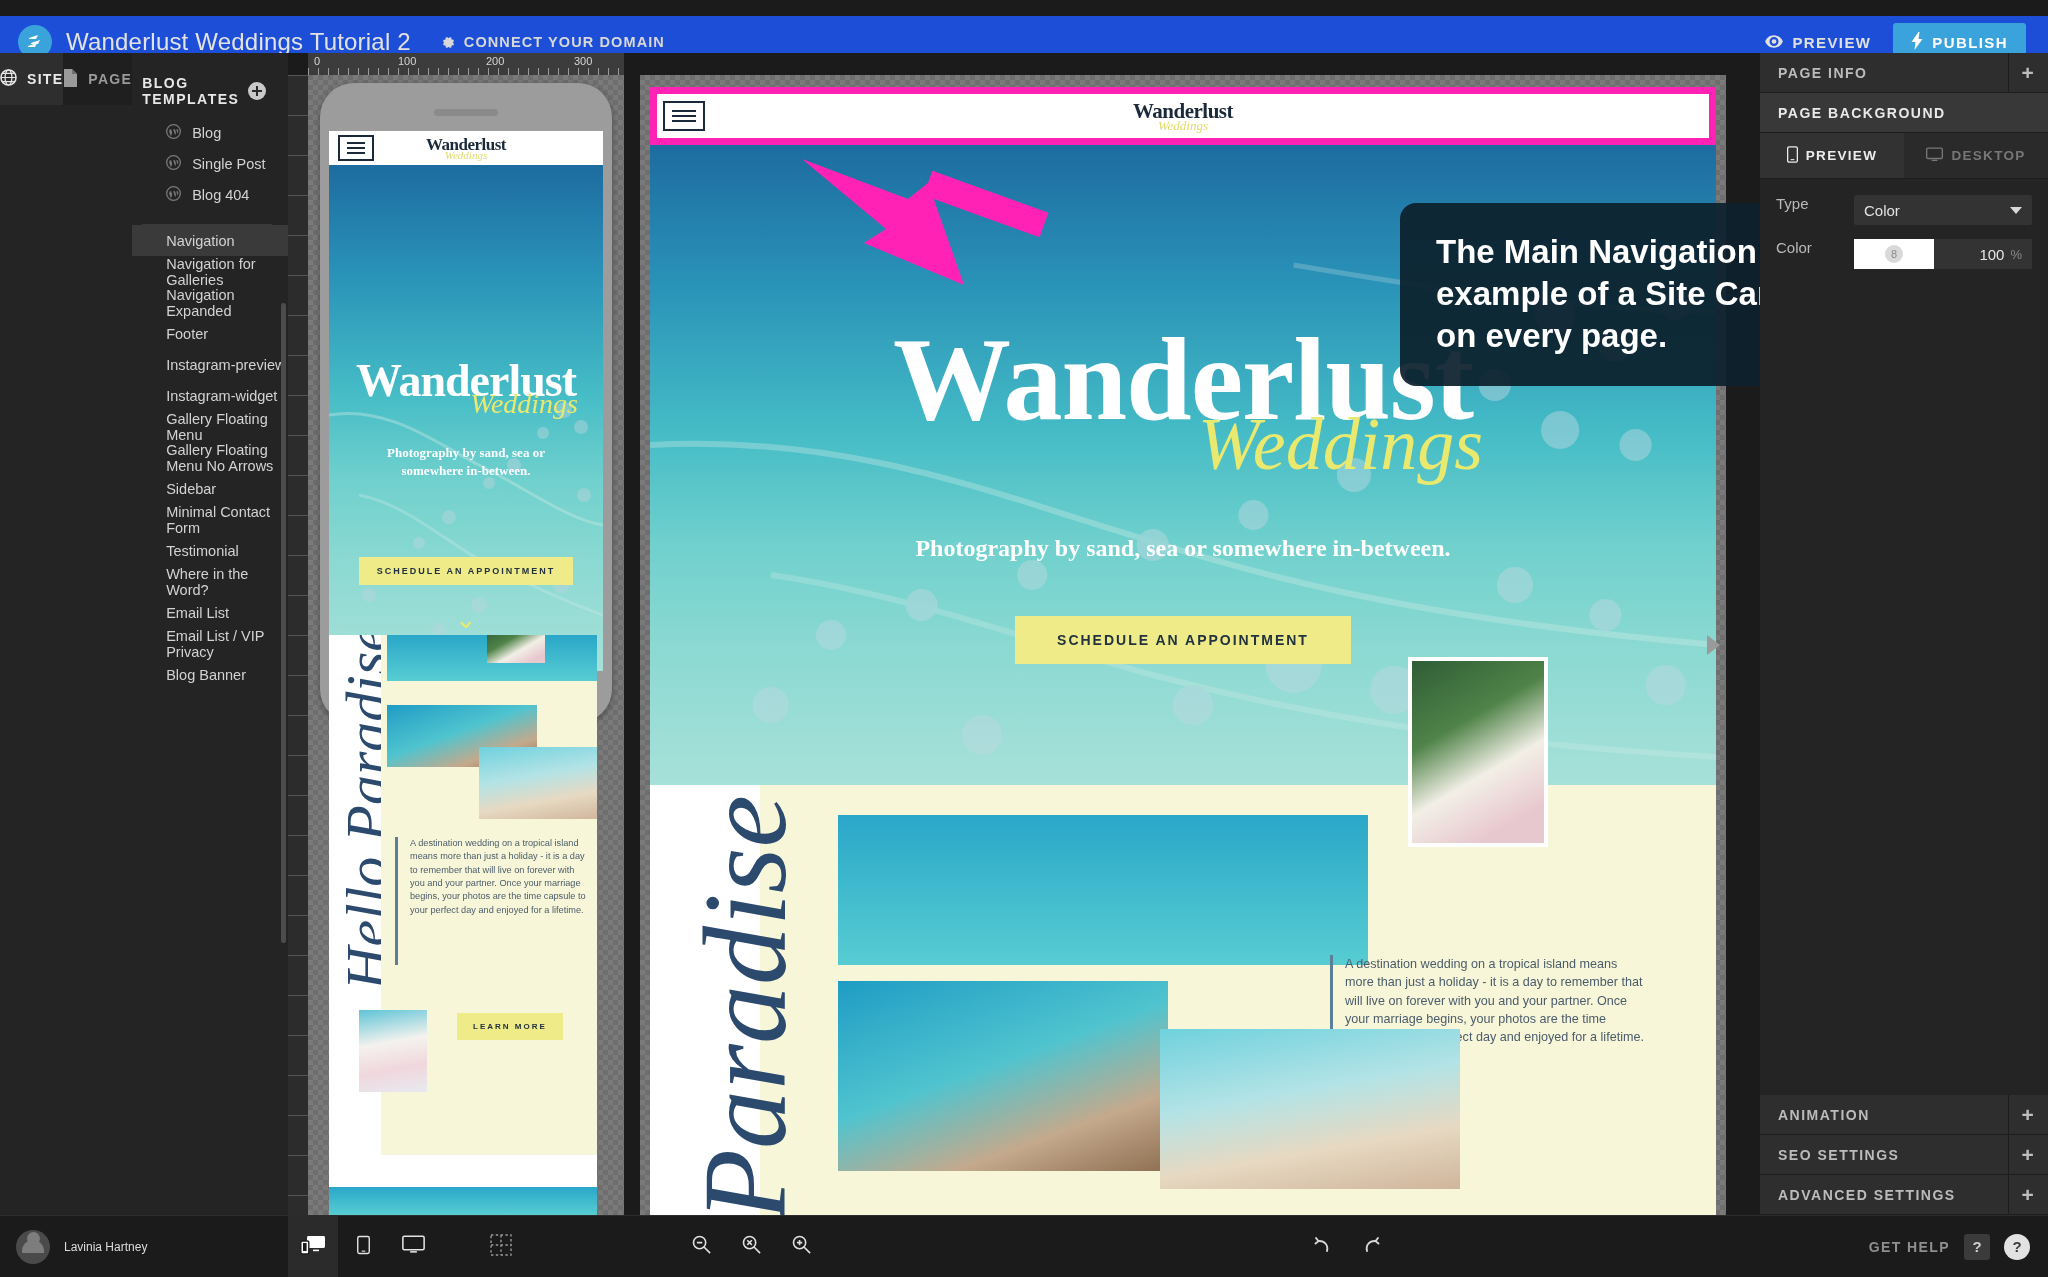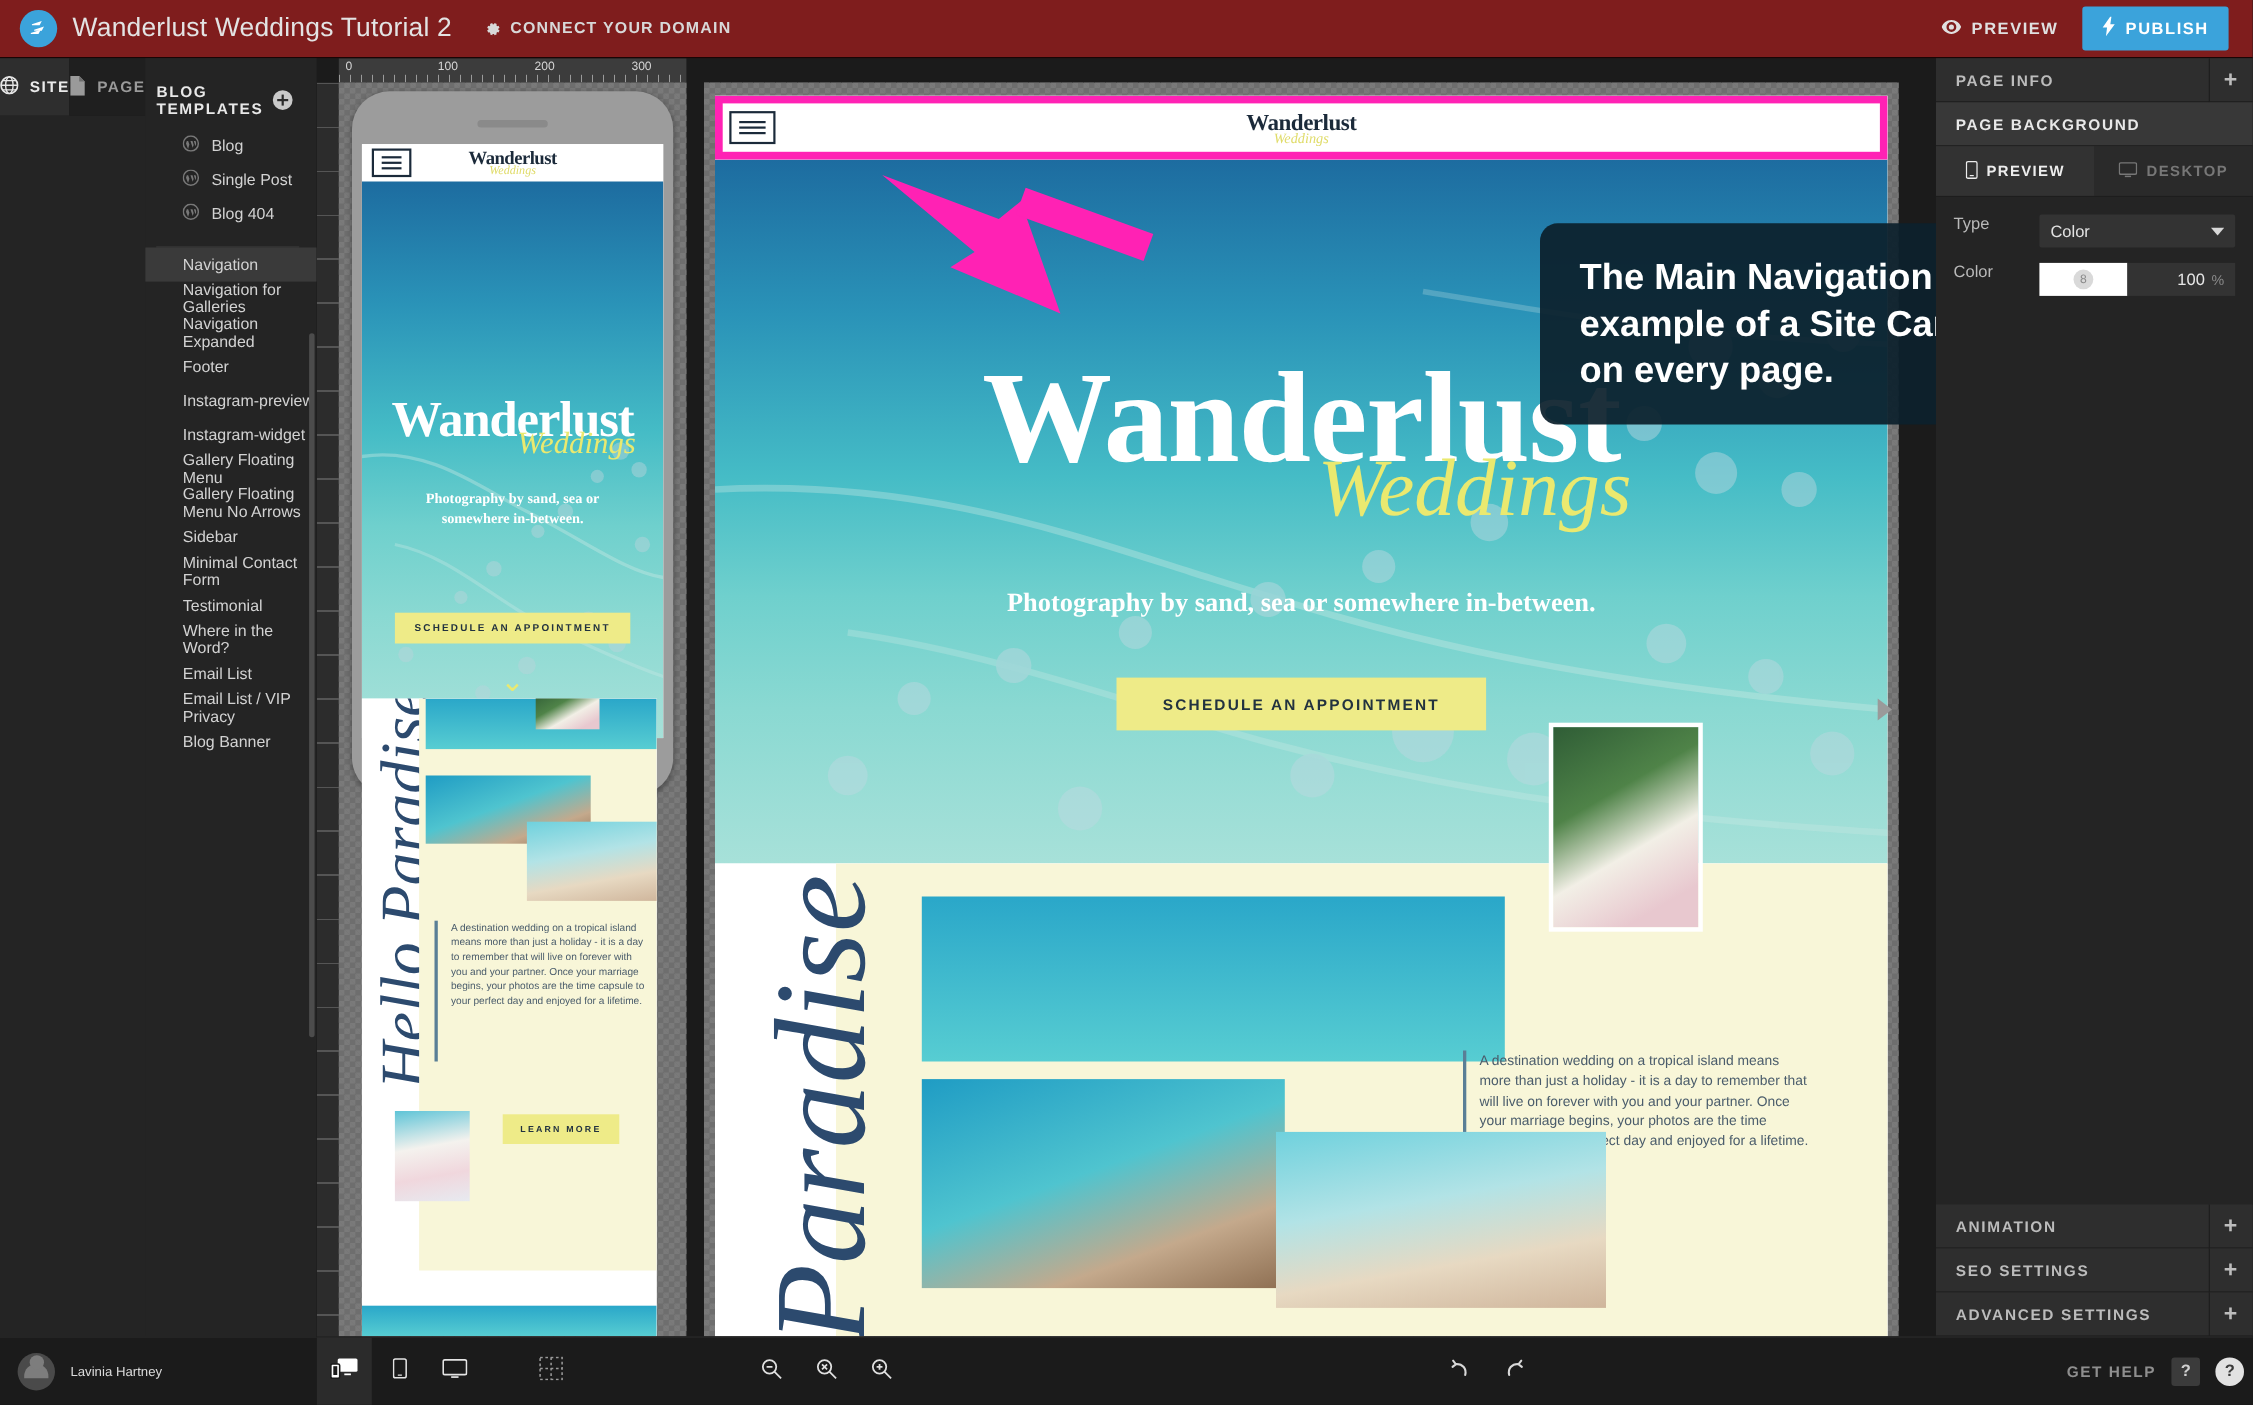--- a/index.html
+++ b/index.html
@@ -6,22 +6,22 @@
   html, body {
     width: 2048px; height: 1277px;
     background: #1b1b1b;
     font-family: "Liberation Sans", sans-serif;
     overflow: hidden;
   }
   .app { position: relative; width: 2048px; height: 1277px; background: #1b1b1b; }
 
   
   .topbar {
-    position: absolute; top: 0; left: 0; width: 2048px; height: 53px;
-    background: #7f1d1d; display: flex; align-items: center;
+    position: absolute; top: 16px; left: 0; width: 2048px; height: 53px;
+    background: #1d4ed8; display: flex; align-items: center;
     border-bottom: 1px solid #000;
     justify-content: center;
   }
   .brand-logo {
     width: 34px; height: 34px; border-radius: 50%; background: #3ba3db;
     margin-left: 18px; display: flex; align-items: center; justify-content: center;
     flex: none;
   }
   .brand-logo svg { display: block; }
   .app-title {
@@ -109,21 +109,21 @@
     border-top: 1px solid #2c2c2c;
   }
   .tb-group { display: flex; align-items: center; }
   .tb-btn {
     width: 50px; height: 62px; display: flex; align-items: center; justify-content: center;
     cursor: pointer;
   }
   .tb-btn.active { background: #2b2b2b; }
   .tb-spacer { width: 38px; }
   .get-help {
-    margin-left: auto; display: flex; align-items: center; gap: 14px; padding-right: 8px;
+    margin-left: auto; display: flex; align-items: center; gap: 14px; padding-right: 18px;
   }
   .get-help-label { color: #8f8f8f; font-size: 14px; font-weight: bold; letter-spacing: 1.4px; }
   .help-box {
     width: 26px; height: 26px; background: #3b3b3b; border-radius: 3px;
     color: #cfcfcf; font-size: 15px; font-weight: bold;
     display: flex; align-items: center; justify-content: center; cursor: pointer;
   }
 
   
   .rightpanel {

